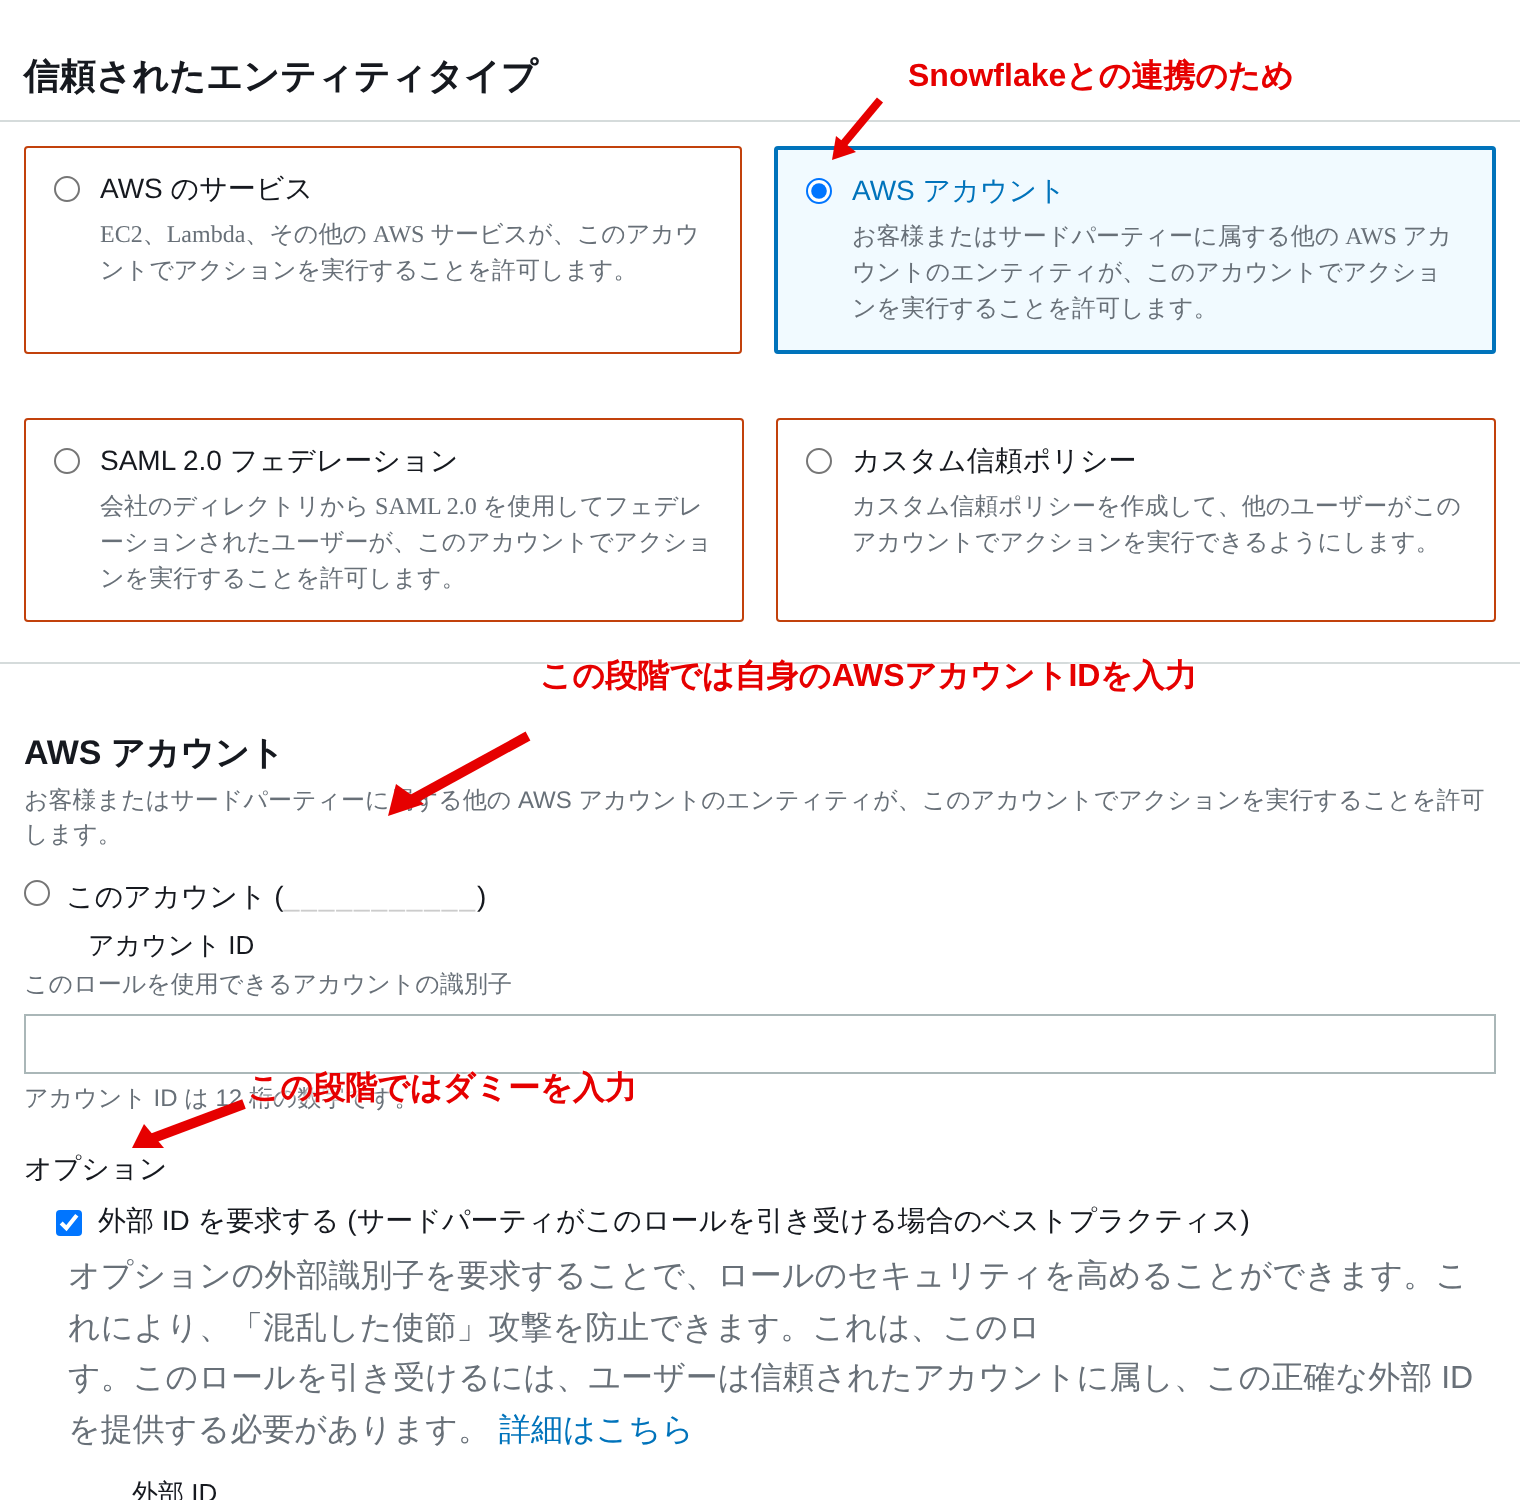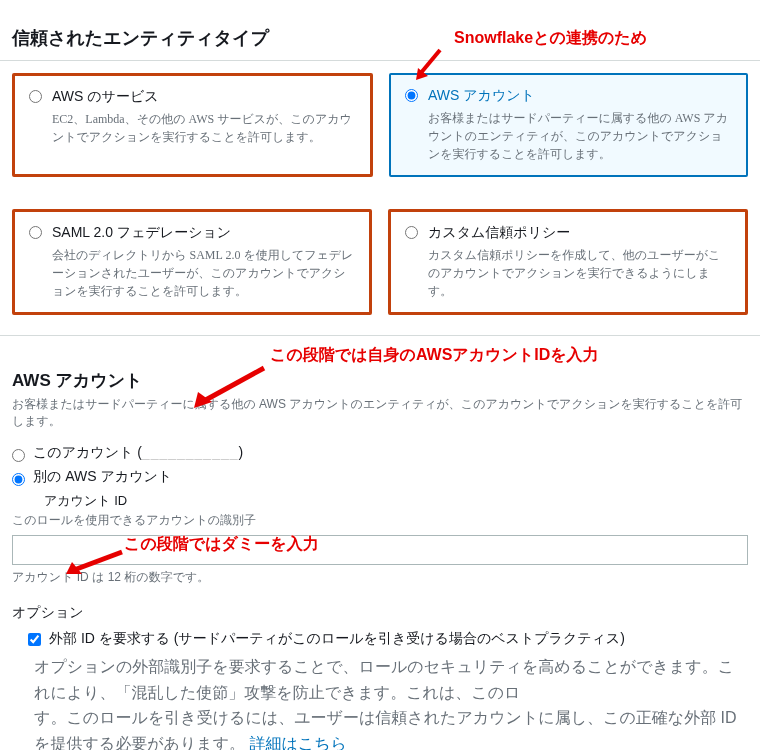--- a/index.html
+++ b/index.html
@@ -1,30 +1,30 @@
 <!DOCTYPE html>
 <html><head>
 <meta charset="utf-8">
 <style>
   * { box-sizing: border-box; margin: 0; padding: 0; }
   body { font-family: "Helvetica Neue", Arial, sans-serif; font-size: 13px; color: #16191f; background: #fff; width: 760px; }
   .section-title { font-size: 18px; font-weight: 700; padding: 26px 16px 10px 12px; }
   .divider { border-top: 1px solid #d5dbdb; }
   .cards { display: flex; gap: 16px; padding: 12px 12px; }
   .cards-row { margin-bottom: 8px; }
-  .card { flex: 1; border: 3px solid #c2410c; border-radius: 2px; padding: 12px 14px; display: flex; gap: 10px; align-items: flex-start; }
+  .card { flex: 1; border: 1px solid #c2410c; border-radius: 2px; padding: 12px 14px; display: flex; gap: 10px; align-items: flex-start; }
   .card.selected { border: 2px solid #0073bb; background: #f1faff; }
   .card input[type=radio] { margin-top: 2px; }
   .card-title { font-size: 14px; font-weight: 400; color: #16191f; margin-bottom: 4px; }
   .card.selected .card-title { color: #0073bb; }
   .card-desc { font-size: 12px; color: #687078; line-height: 1.5; font-family: Liberation Serif, serif; }
   .subsection { padding: 4px 12px 12px 12px; }
   .sub-title { font-size: 17px; font-weight: 700; margin-bottom: 4px; }
   .sub-desc { font-size: 12px; color: #687078; margin-bottom: 14px; }
-  .radio-line { display: flex; align-items: flex-end; gap: 8px; margin: 6px 0; font-size: 14px; }
+  .radio-line { display: flex; align-items: flex-start; gap: 8px; margin: 6px 0; font-size: 14px; }
   .radio-line input { margin: 0; }
   .masked { color: #ccc; letter-spacing: 1px; }
   .field-label { font-size: 13px; margin-top: 6px; margin-left: 32px; }
   .field-help { font-size: 12px; color: #687078; margin: 2px 0 6px 0; }
   .input-text { width: 100%; border: 1px solid #aab7b8; padding: 6px 8px; font-size: 14px; }
   .input-text.focus { border: 2px solid #0073bb; outline: none; }
   .option-head { font-size: 14px; font-weight: 400; margin: 18px 0 8px 0; }
   .chk-line { display: flex; align-items: flex-start; gap: 8px; margin: 6px 16px; font-size: 14px; }
   .chk-line input { margin-top: 3px; }
   .chk-desc { font-size: 16px; color: #687078; line-height: 1.6; margin: 2px 0 10px 22px; }
@@ -82,33 +82,29 @@
     </label>
   </div>
 
   <div class="spacer divider"></div>
 
   <div class="subsection">
     <div class="sub-title">AWS アカウント</div>
     <div class="sub-desc">お客様またはサードパーティーに属する他の AWS アカウントのエンティティが、このアカウントでアクションを実行することを許可します。</div>
 
     
-    <div class="annot" style="top:345px; left:270px;">この段階では自身のAWSアカウントIDを入力</div>
+    <div class="annot" style="top:328px; left:270px;">この段階では自身のAWSアカウントIDを入力</div>
     <svg class="arrow" style="top:362px; left:190px;" width="80" height="50">
       <line x1="74" y1="6" x2="12" y2="40" stroke="#e60000" stroke-width="5"></line>
       <polygon points="4,46 8,30 22,40" fill="#e60000"></polygon>
     </svg>
 
     <div class="radio-line">
       <input type="radio" name="acct" style="">
       <span><span>このアカウント (</span><span class="masked">___________</span><span>)</span></span>
-    </div>
-    <div class="radio-line">
-      <input type="radio" name="acct" checked="" style="">
-      <span>別の AWS アカウント</span>
     </div>
     <div class="field-label">アカウント ID</div>
     <div class="field-help">このロールを使用できるアカウントの識別子</div>
     <input class="input-text" type="text" value="" style="">
     <div class="field-help" style="margin-top:4px;">アカウント ID は 12 桁の数字です。</div>
 
     <div class="option-head">オプション</div>
 
     <div class="chk-line">
       <input type="checkbox" checked="" style="">

